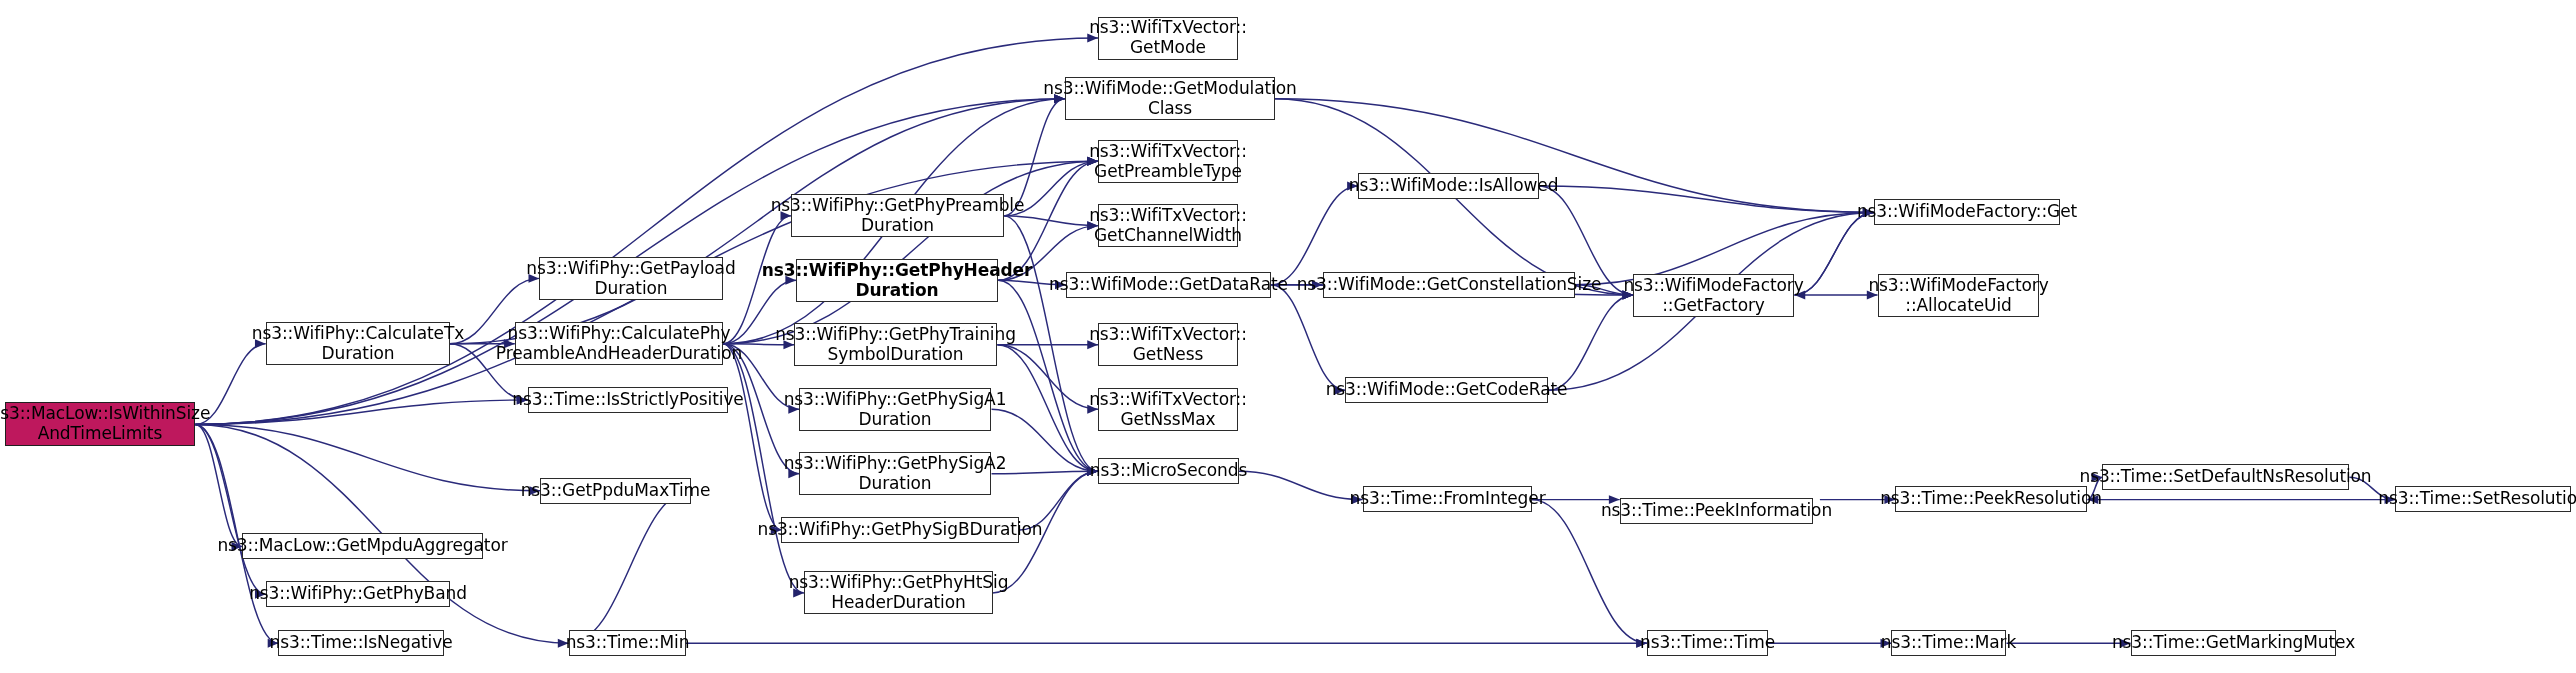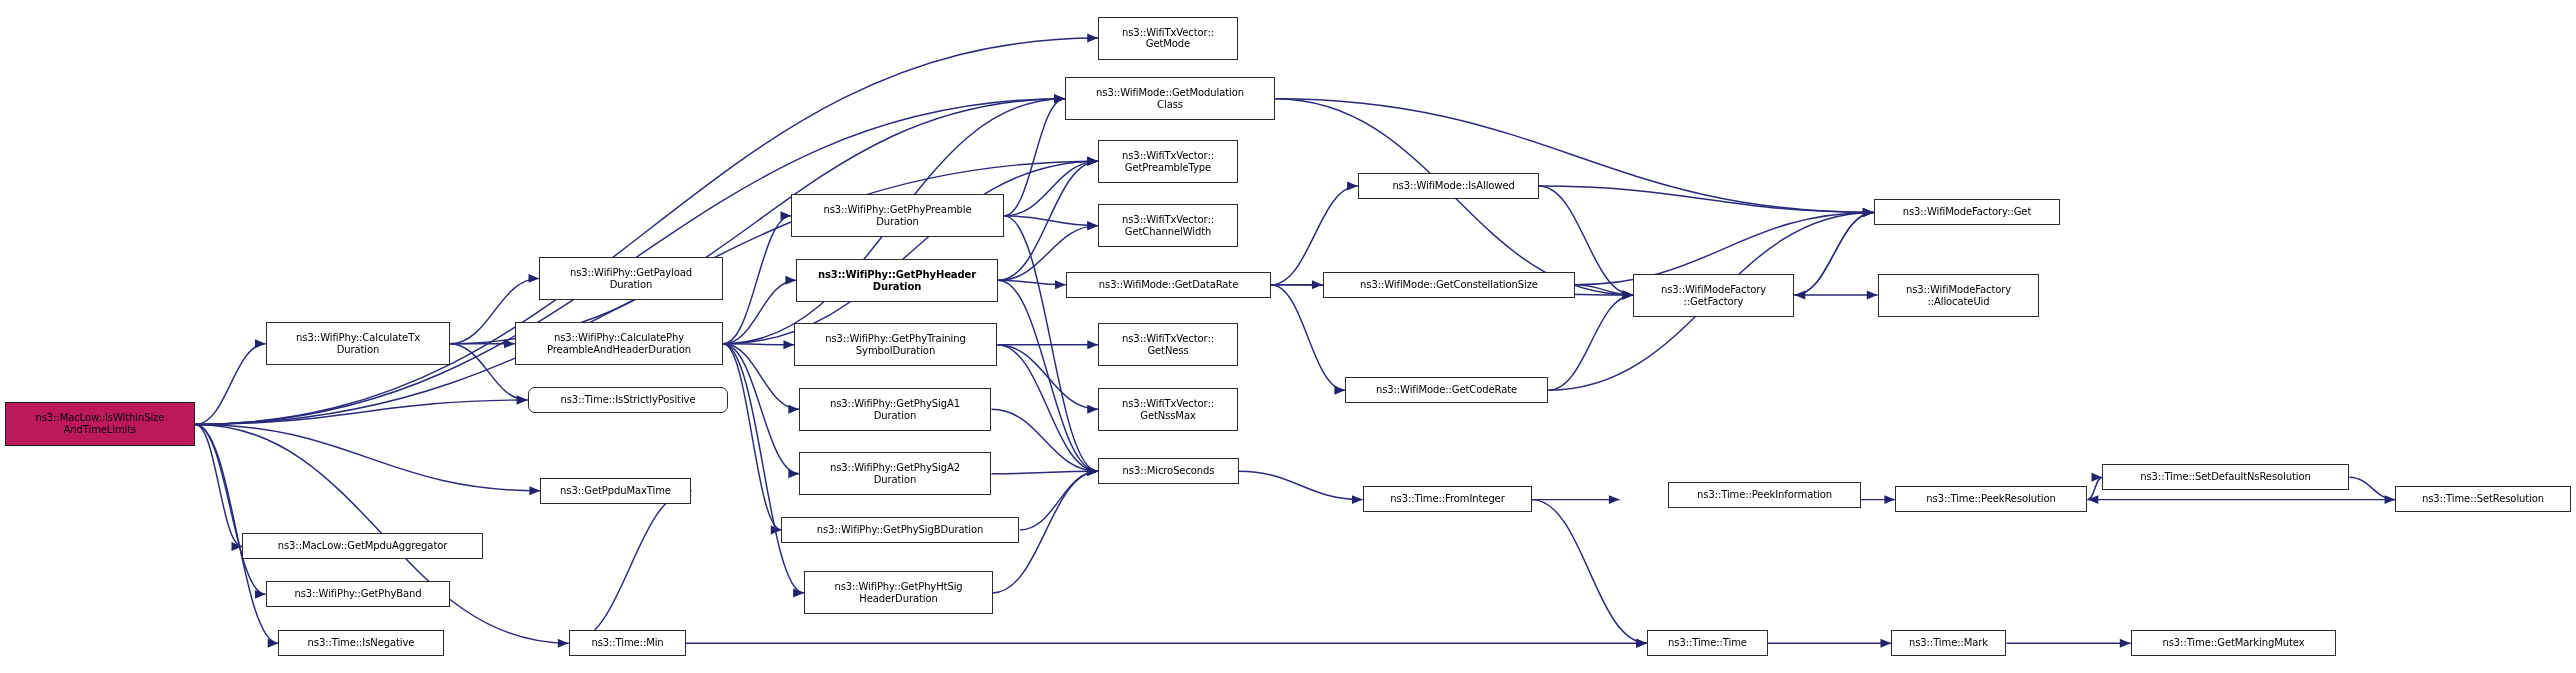--- a/index.html
+++ b/index.html
@@ -26,21 +26,21 @@
   .node {
     position: absolute;
     box-sizing: border-box;
     border: 1.4px solid #2b2b2b;
     background: #ffffff;
     color: #000000;
     display: flex;
     align-items: center;
     justify-content: center;
     text-align: center;
-    font-size: 10px;
+    font-size: 17px;
     line-height: 1.16;
     letter-spacing: -0.1px;
     white-space: pre-line;
     padding: 0 3.9px;
   }
   .node.root {
     background: #be185d;
     border-color: #202020;
   }
   .edge-path {
@@ -185,21 +185,21 @@
       <path class="edge-path" d="M1837,302 C1873.45,302 1881.55,217.5 1918,217.5"></path>
       <polygon class="arrow-head" points="1918,217.5 1907,222.1 1907,212.9"></polygon>
       <path class="edge-path" d="M1918,217.5 C1881.55,217.5 1873.45,302 1837,302"></path>
       <polygon class="arrow-head" points="1837,302 1848,297.4 1848,306.6"></polygon>
     </svg>
   <div id="node-layer">
       <div class="node root" style="left: 4.9px; top: 402px; width: 190px; height: 44px;">ns3::MacLow::IsWithinSize
 AndTimeLimits</div>
       <div class="node" style="left: 266px; top: 322px; width: 184px; height: 43px;">ns3::WifiPhy::CalculateTx
 Duration</div>
-      <div class="node" style="left: 528px; top: 387px; width: 200px; height: 26px; border-radius: 7px;">ns3::Time::IsStrictlyPositive</div>
+      <div class="node" style="left: 528px; top: 387px; width: 200px; height: 26px;">ns3::Time::IsStrictlyPositive</div>
       <div class="node" style="left: 242px; top: 533px; width: 241px; height: 26px;">ns3::MacLow::GetMpduAggregator</div>
       <div class="node" style="left: 266px; top: 581px; width: 184px; height: 26px;">ns3::WifiPhy::GetPhyBand</div>
       <div class="node" style="left: 278px; top: 630px; width: 166px; height: 26px;">ns3::Time::IsNegative</div>
       <div class="node" style="left: 540px; top: 478px; width: 151px; height: 26px;">ns3::GetPpduMaxTime</div>
       <div class="node" style="left: 569px; top: 630px; width: 117px; height: 26px;">ns3::Time::Min</div>
       <div class="node" style="left: 539px; top: 257px; width: 184px; height: 43px;">ns3::WifiPhy::GetPayload
 Duration</div>
       <div class="node" style="left: 515px; top: 322px; width: 208px; height: 43px;">ns3::WifiPhy::CalculatePhy
 PreambleAndHeaderDuration</div>
       <div class="node" style="left: 791px; top: 194px; width: 213px; height: 43px;">ns3::WifiPhy::GetPhyPreamble
@@ -231,21 +231,21 @@
       <div class="node" style="left: 1098px; top: 458px; width: 141px; height: 26px;">ns3::MicroSeconds</div>
       <div class="node" style="left: 1358px; top: 173px; width: 181px; height: 26px; padding-left: 14px;">ns3::WifiMode::IsAllowed</div>
       <div class="node" style="left: 1323px; top: 272px; width: 252px; height: 26px;">ns3::WifiMode::GetConstellationSize</div>
       <div class="node" style="left: 1345px; top: 377px; width: 203px; height: 26px;">ns3::WifiMode::GetCodeRate</div>
       <div class="node" style="left: 1633px; top: 274px; width: 161px; height: 43px;">ns3::WifiModeFactory
 ::GetFactory</div>
       <div class="node" style="left: 1874px; top: 199px; width: 186px; height: 26px;">ns3::WifiModeFactory::Get</div>
       <div class="node" style="left: 1878px; top: 274px; width: 161px; height: 43px;">ns3::WifiModeFactory
 ::AllocateUid</div>
       <div class="node" style="left: 1363px; top: 486px; width: 169px; height: 26px;">ns3::Time::FromInteger</div>
-      <div class="node" style="left: 1620px; top: 482px; width: 193px; height: 26px; margin-left: 48px;">ns3::Time::PeekInformation</div>
+      <div class="node" style="left: 1620px; top: 498px; width: 193px; height: 26px;">ns3::Time::PeekInformation</div>
       <div class="node" style="left: 1895px; top: 486px; width: 192px; height: 26px;">ns3::Time::PeekResolution</div>
       <div class="node" style="left: 2102px; top: 464px; width: 247px; height: 26px;">ns3::Time::SetDefaultNsResolution</div>
       <div class="node" style="left: 2395px; top: 486px; width: 176px; height: 26px;">ns3::Time::SetResolution</div>
       <div class="node" style="left: 1647px; top: 630px; width: 121px; height: 26px;">ns3::Time::Time</div>
       <div class="node" style="left: 1891px; top: 630px; width: 115px; height: 26px;">ns3::Time::Mark</div>
       <div class="node" style="left: 2131px; top: 630px; width: 205px; height: 26px;">ns3::Time::GetMarkingMutex</div>
     </div>
 </div>
 
 

